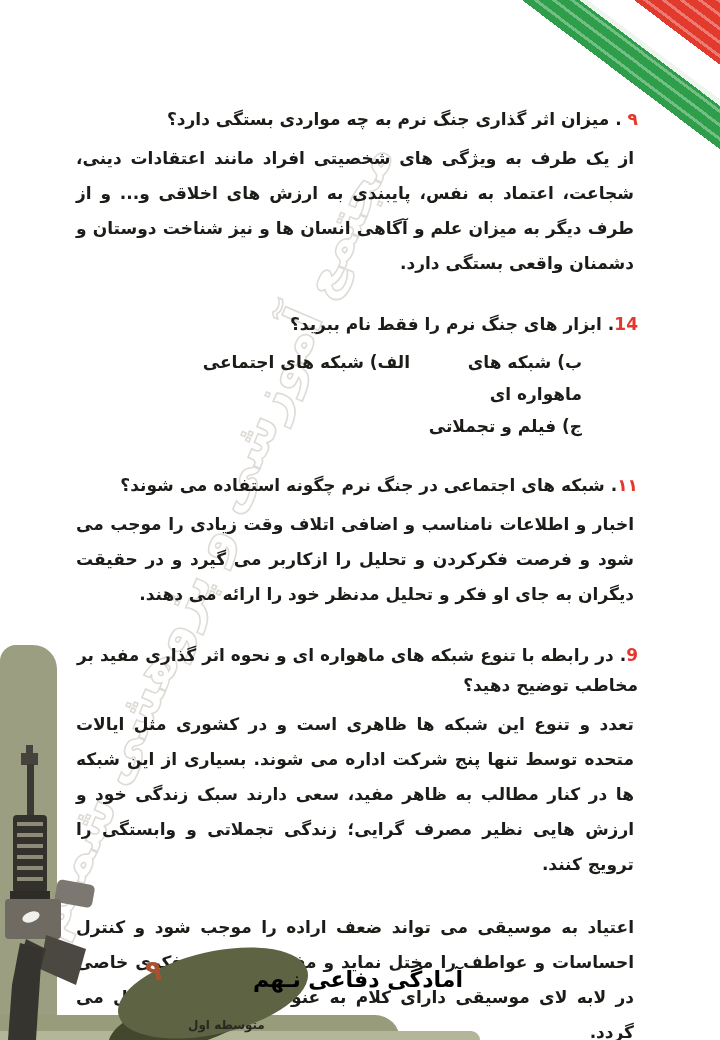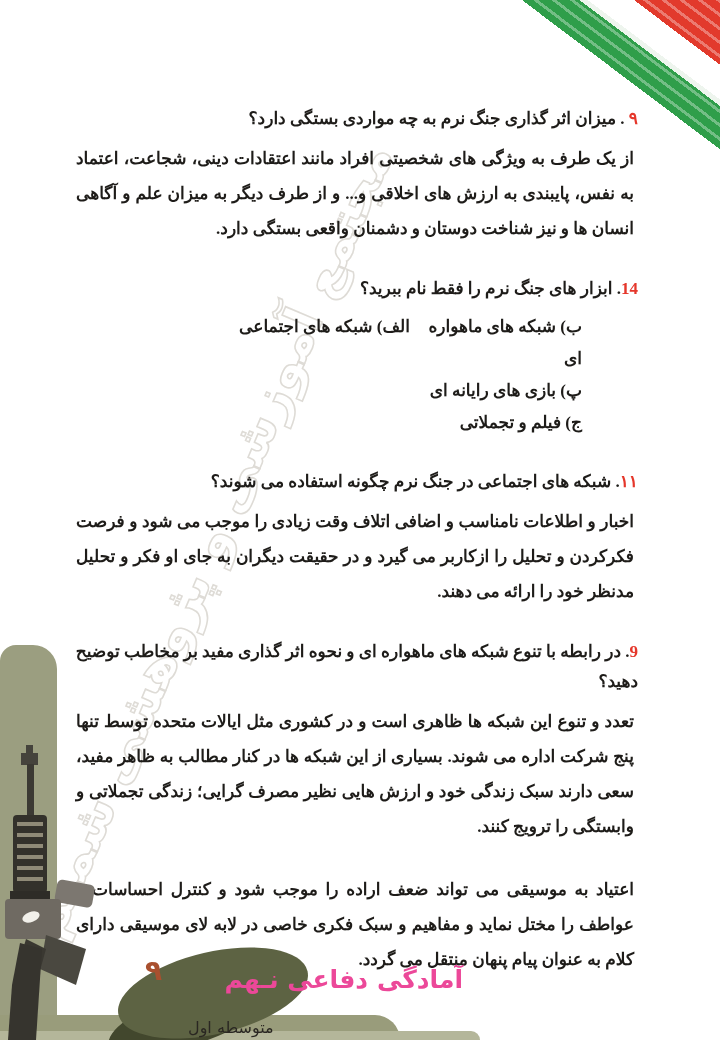--- a/index.html
+++ b/index.html
@@ -31,21 +31,21 @@
     color:transparent; -webkit-text-stroke:1.6px #d6d3cc;
     opacity:0.8; pointer-events:none;
   }
 
   
   .content {
     position:absolute; top:104px; right:82px; left:72px;
     direction:rtl; text-align:right;
     color:#1e1c19; font-size:17px; font-weight:bold;
   }
-  .qa { margin:0 0 28px 0;font-family:Liberation Serif, serif; }
+  .qa { margin:0 0 28px 0; }
   .q-line { line-height:30px; margin:0 0 7px 0; }
   .q-num { color:#e5372b; }
   .q-sep { white-space:pre; }
   .answer { margin:4px; line-height:35px; text-align:justify; }
   .options { padding-right:56px; margin-top:4px; }
   .opt-row { display:grid; grid-template-columns:172px 1fr; line-height:32px; }
 
   
   .pillar {
     position:absolute; left:0; top:645px; width:57px; height:395px;
@@ -65,30 +65,30 @@
     background:#42472d; border-radius:50%; transform:rotate(-18deg);
   }
   .helmet-main {
     position:absolute; left:116px; top:952px; width:194px; height:82px;
     background:#5d6343; border-radius:50%; transform:rotate(-13deg);
   }
 
   
   .logo { position:absolute; left:133px; top:960px; width:330px; direction:rtl; }
   .logo-title {
-    font-size:25px; font-weight:bold; color:#ec4899;
+    font-size:22px; font-weight:bold; color:#000000;
     letter-spacing:-1px; line-height:40px;
   }
   .logo-nine {
     position:absolute; left:12px; top:-6px; z-index:2;
     font-size:28px; font-weight:bold; color:#a9502f;
   }
   .logo-sub {
     position:absolute; left:55px; top:58px;
-    font-size:16px; font-weight:normal; color:#2a2722; letter-spacing:1px;
+    font-size:12px; font-weight:bold; color:#2a2722; letter-spacing:1px;
   }
 </style>
 </head>
 <body>
 
 <div class="page">
 
   <div class="flag"></div>
 
   <div class="watermark">مجتمع آموزشی و پژوهشی شمیم</div>
@@ -101,21 +101,20 @@
     </section>
 
     <section class="qa">
       <div class="q-line"><span class="q-num">14</span><span class="q-sep">. </span><span class="q-text">ابزار های جنگ نرم را فقط نام ببرید؟</span></div>
       <div class="options">
         <div class="opt-row">
             <span class="opt">ب) شبکه های ماهواره ای</span>
             <span class="opt">الف) شبکه های اجتماعی</span>
           </div>
         <div class="opt-row">
-            <span class="opt">پ) بازی های رایانه ای</span>
           </div>
         <div class="opt-row">
             <span class="opt">ج) فیلم و تجملاتی</span>
           </div>
       </div>
     </section>
 
     <section class="qa">
       <div class="q-line"><span class="q-num">١١</span><span class="q-sep">. </span><span class="q-text">شبکه های اجتماعی در جنگ نرم چگونه استفاده می شوند؟</span></div>
       <p class="answer">اخبار و اطلاعات نامناسب و اضافی اتلاف وقت زیادی را موجب می شود و فرصت فکرکردن و تحلیل را ازکاربر می گیرد و در حقیقت دیگران به جای او فکر و تحلیل مدنظر خود را ارائه می دهند.</p>

